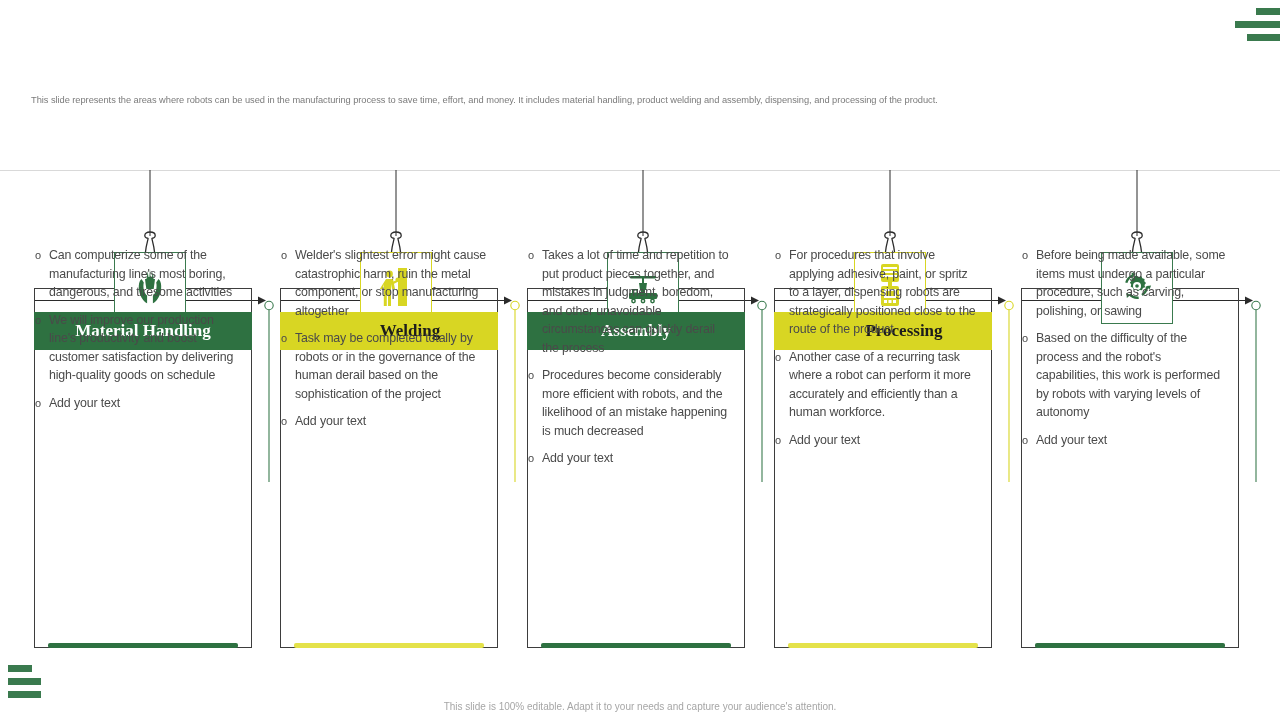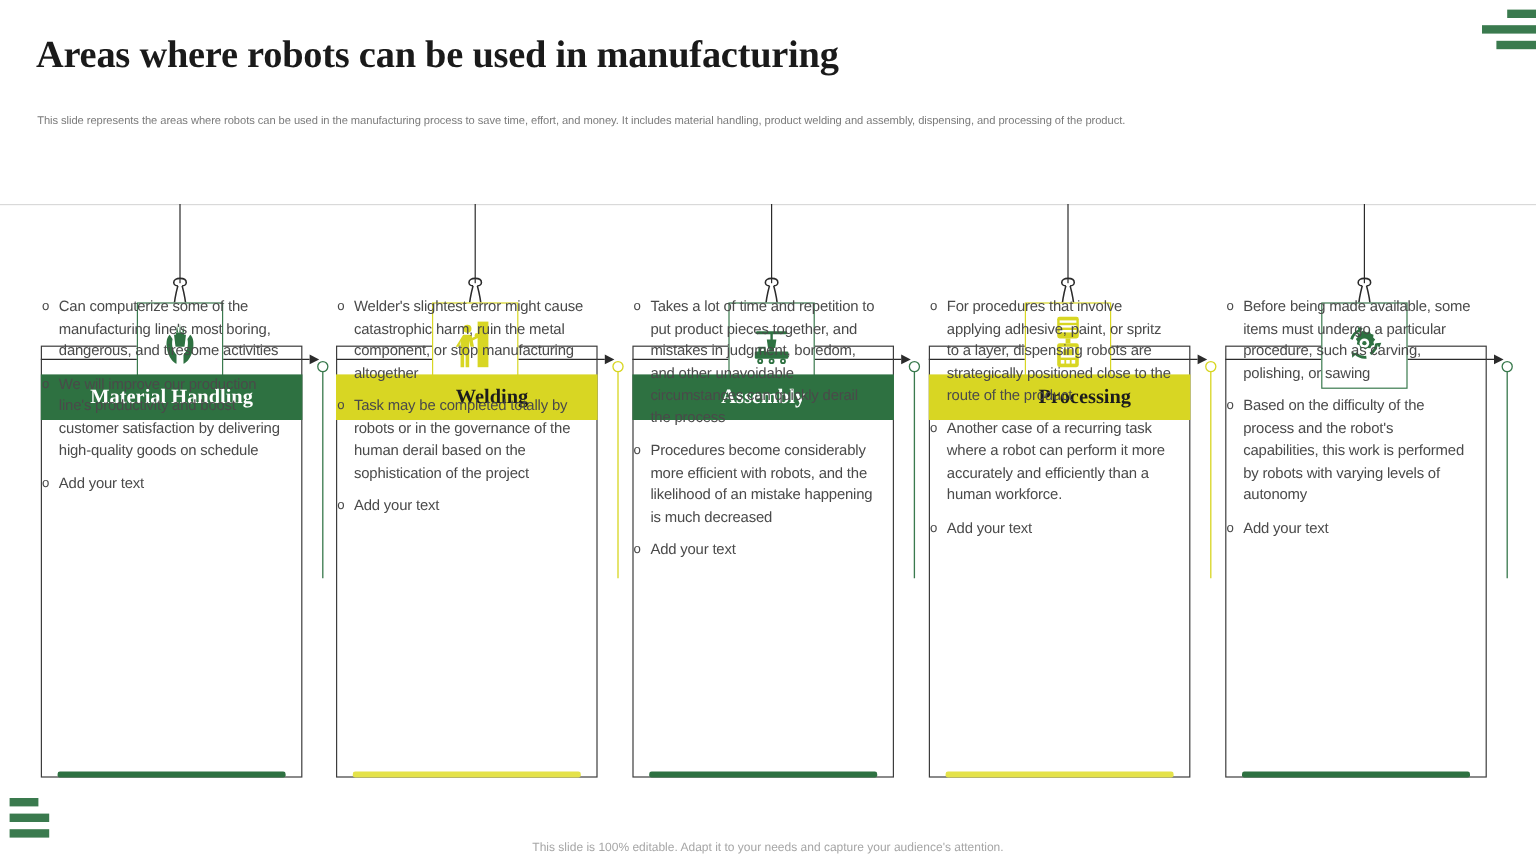--- a/index.html
+++ b/index.html
@@ -123,21 +123,20 @@
     <div class="bar b1"></div>
     <div class="bar b2"></div>
     <div class="bar b3"></div>
   </div>
   <div class="deco deco-bl">
     <div class="bar b1"></div>
     <div class="bar b2"></div>
     <div class="bar b3"></div>
   </div>
 
-  <div id="title">Areas where robots can be used in manufacturing</div>
   <div id="subtitle">This slide represents the areas where robots can be used in the manufacturing process to save time, effort,  and money. It includes material handling, product welding and assembly, dispensing, and processing of the product.</div>
   <div id="guide"></div>
 
   <div id="cards">
       <div class="card" style="left: 26px;">
     <div class="string"></div>
     <div class="clip"><svg width="34" height="36" viewBox="0 0 34 36">
     <g fill="none" stroke="#2b2b2b" stroke-width="1.3">
       <path d="M17 2 c-3.4 0 -5.2 1.6 -5.2 3.4 c0 1.7 1.6 2.8 3.4 2.8"></path>
       <path d="M17 2 c3.4 0 5.2 1.6 5.2 3.4 c0 1.7 -1.6 2.8 -3.4 2.8"></path>

